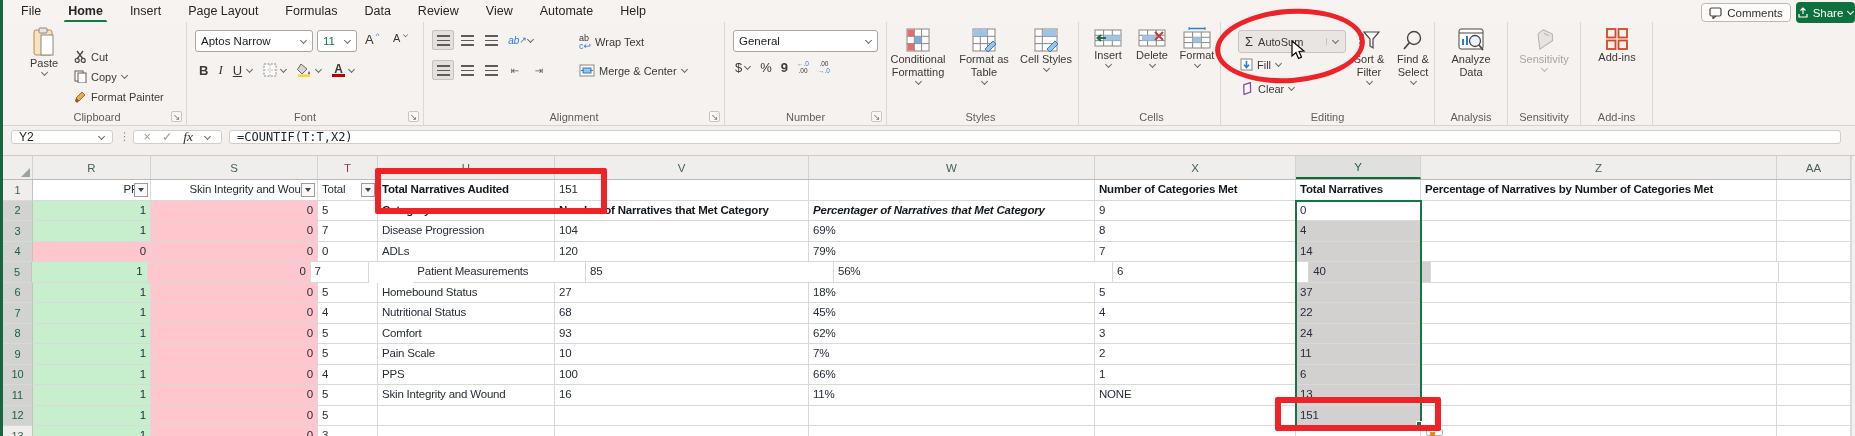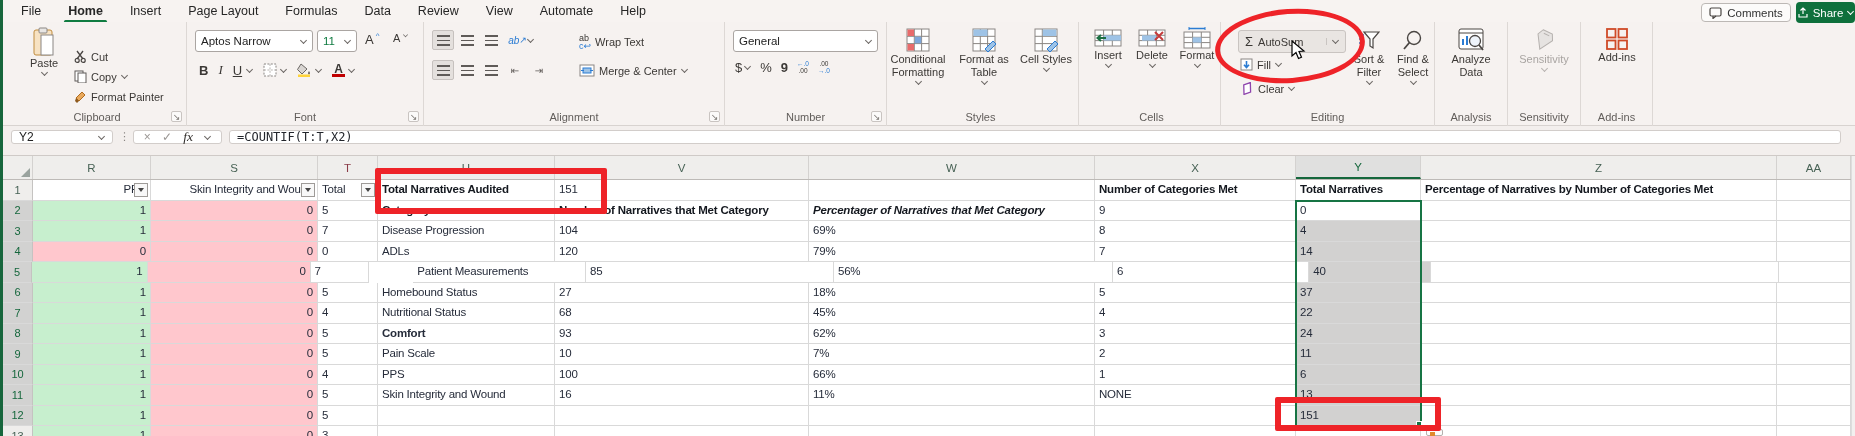--- a/index.html
+++ b/index.html
@@ -581,21 +581,21 @@
         <div class="cell" style="width: 201px;">4</div>
         <div class="cell fs" style="width: 125px;">22</div>
         <div class="cell" style="width: 356px;"></div>
         <div class="cell" style="width: 74px;"></div>
       </div>
       <div class="grow">
         <div class="rh sel">8</div>
         <div class="cell right fg" style="width: 118px;">1</div>
         <div class="cell right fp" style="width: 167px;">0</div>
         <div class="cell" style="width: 60px;">5</div>
-        <div class="cell" style="width: 177px; font-weight: bold;">Comfort</div>
+        <div class="cell" style="width: 177px;">Comfort</div>
         <div class="cell" style="width: 254px;">93</div>
         <div class="cell" style="width: 286px;">62%</div>
         <div class="cell" style="width: 201px;">3</div>
         <div class="cell fs" style="width: 125px;">24</div>
         <div class="cell" style="width: 356px;"></div>
         <div class="cell" style="width: 74px;"></div>
       </div>
       <div class="grow">
         <div class="rh sel">9</div>
         <div class="cell right fg" style="width: 118px;">1</div>

